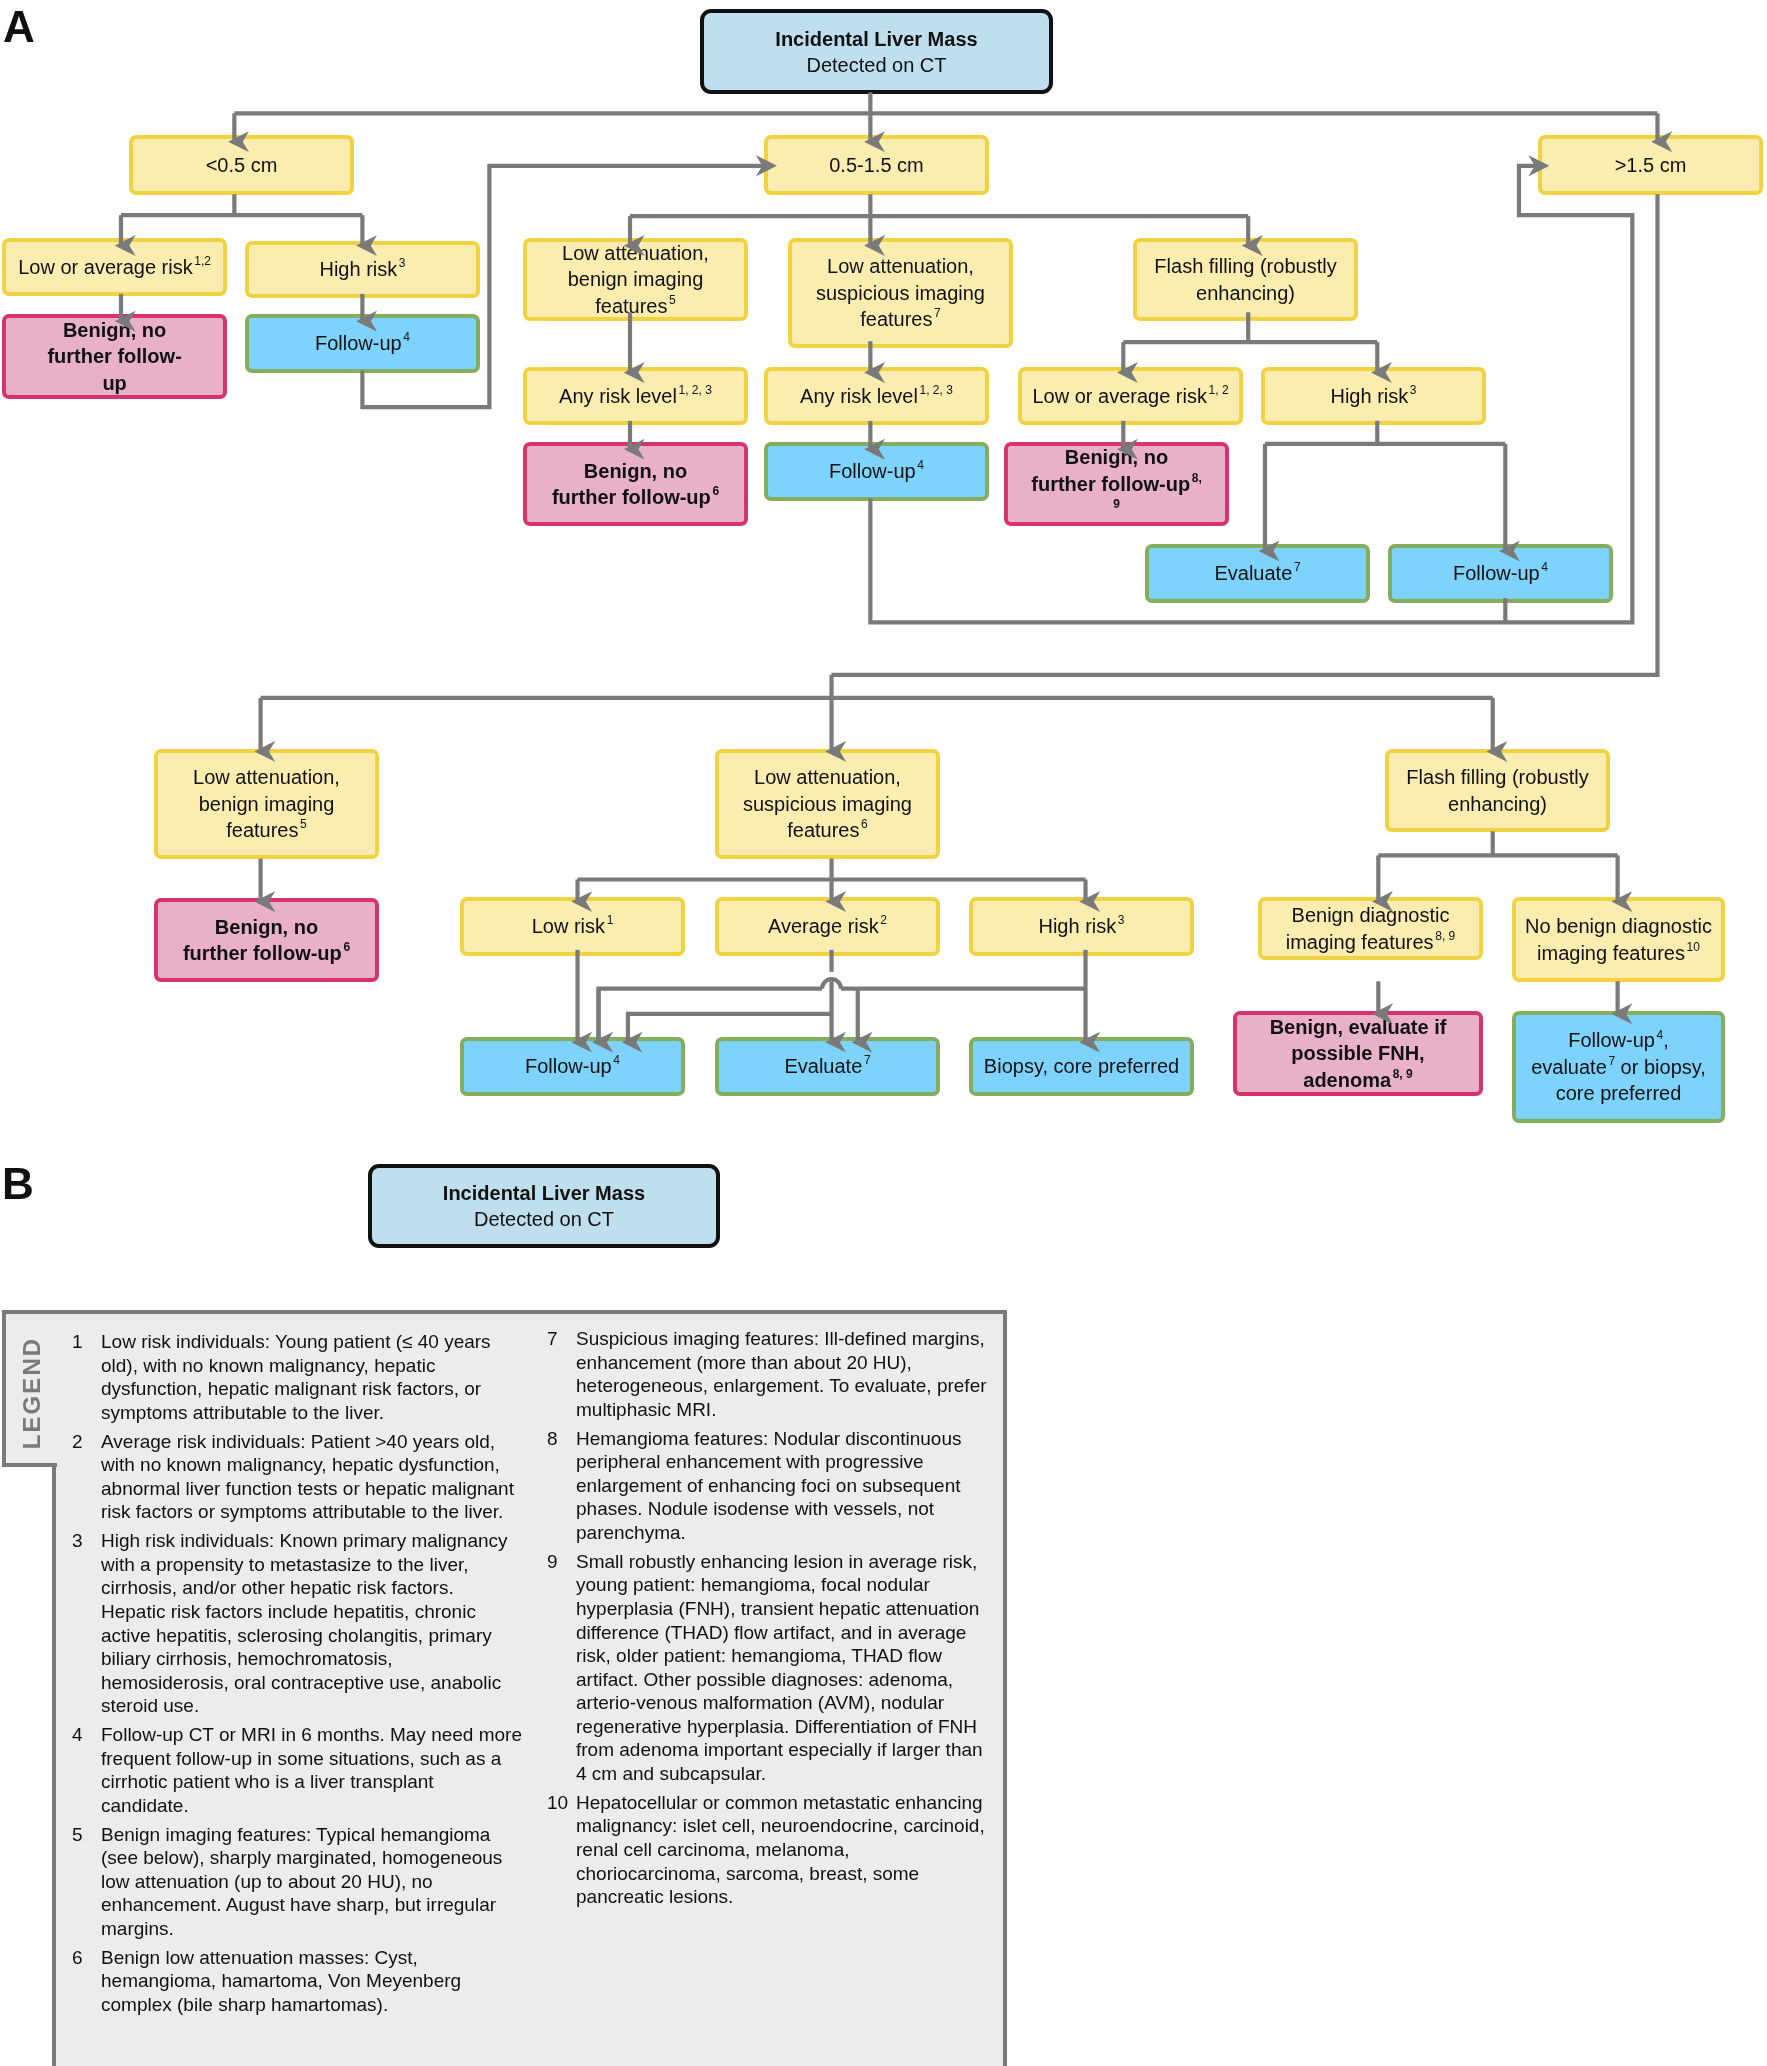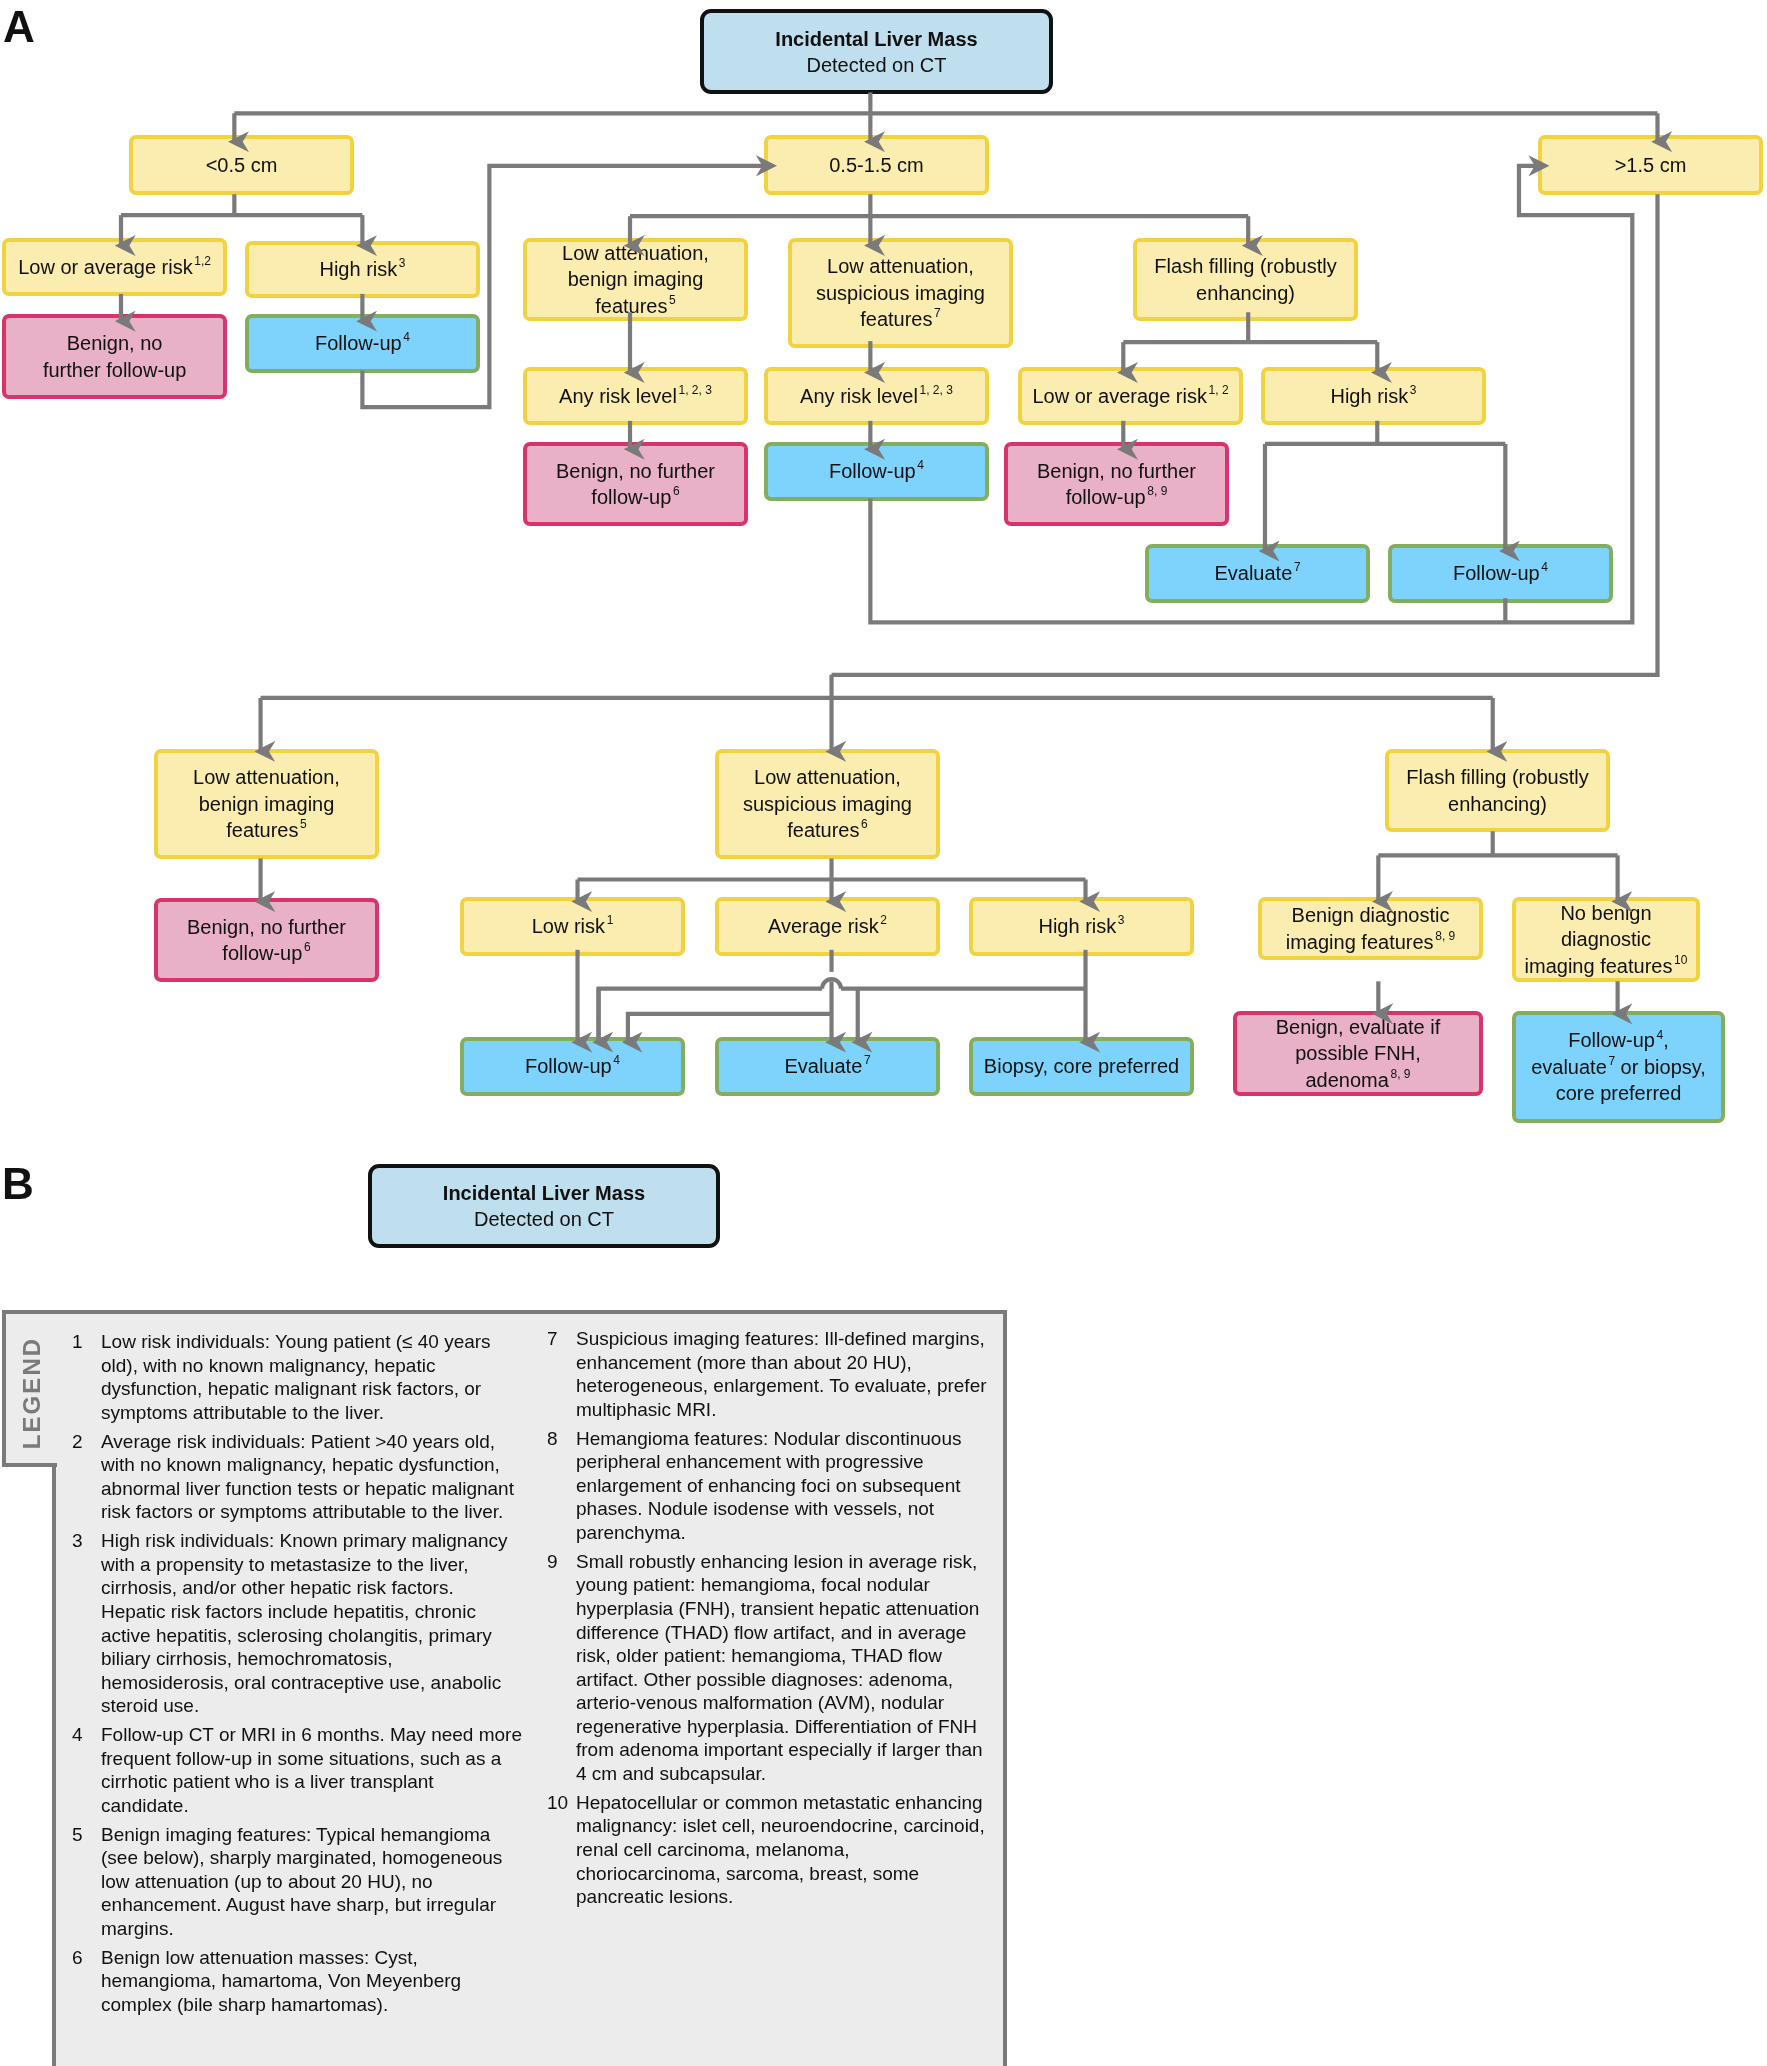--- a/index.html
+++ b/index.html
@@ -7,21 +7,21 @@
          font-family: "Liberation Sans", "DejaVu Sans", sans-serif; color: #111; }
   svg#wires { position: absolute; left: 0; top: 0; width: 1768px; height: 2066px; z-index: 2; pointer-events: none; }
   .panel-label { position: absolute; font-weight: bold; font-size: 44px; line-height: 1; z-index: 3;
                  font-family: "Liberation Sans", sans-serif; }
   .node { position: absolute; box-sizing: border-box; display: flex; align-items: center; justify-content: center;
           text-align: center; font-size: 20px; line-height: 1.32; padding: 3.1px 7.3px; border-radius: 7px; z-index: 1; }
   .node sup { font-size: 0.6em; line-height: 0; position: relative; top: -0.1em; margin-left: 1.6px; }
   .start { background: #bfdfee; border: 4.7px solid #111; border-radius: 11px; font-size: 20px; }
   .start .line1 { font-weight: bold; }
   .decision { background: #fbedb0; border: 4.2px solid #f1d341; }
-  .benign { background: #e8b1c7; border: 4.2px solid #d7336c; }
+  .benign { background: #e8b1c7; border: 4.2px solid #d7336c; font-weight: bold; }
   .action { background: #7dd3fc; border: 4.2px solid #85ad5e; }
   .legend { position: absolute; left: 52px; top: 1310px; width: 955px; height: 756px; box-sizing: border-box;
             background: #ececec; border: 4.2px solid #7a7a7a; border-bottom: none; z-index: 1; }
   .legend-tab { position: absolute; left: 2.1px; top: 1310px; width: 55px; height: 157px; box-sizing: border-box;
                 background: #ececec; border: 4.2px solid #7a7a7a; border-right: none; z-index: 2; }
   .legend-tab-title { position: absolute; left: 4.2px; top: 15.7px; width: 45px; height: 126px; display: flex;
                       align-items: center; justify-content: center; }
   .legend-tab-title span { transform: rotate(-90deg); font-weight: bold; font-size: 24px; letter-spacing: 2.1px; color: #7a7a7a;
                            white-space: nowrap; }
   .legend-col { position: absolute; font-size: 19px; line-height: 23.6px; z-index: 3; }
@@ -197,21 +197,21 @@
   </div>
 <div class="node action" style="left:715px; top:1037px; width:225px; height:59px;">
     <span><span>Evaluate</span><sup>7</sup></span>
   </div>
 <div class="node action" style="left:969px; top:1037px; width:225px; height:59px;">
     <span>Biopsy, core preferred</span>
   </div>
 <div class="node decision" style="left:1258px; top:897px; width:225px; height:63px;">
     <span style="width:178px;"><span>Benign diagnostic imaging features</span><sup>8, 9</sup></span>
   </div>
-<div class="node decision" style="left:1512px; top:897px; width:188px; height:85px;">
+<div class="node decision" style="left:1512px; top:897px; width:213px; height:85px;">
     <span style="width:189px;"><span>No benign diagnostic imaging features</span><sup>10</sup></span>
   </div>
 <div class="node benign" style="left:1233px; top:1011px; width:250px; height:85px;">
     <span style="width:220px;"><span>Benign, evaluate if possible FNH, adenoma</span><sup>8, 9</sup></span>
   </div>
 <div class="node action" style="left:1512px; top:1011px; width:213px; height:112px;">
     <span style="width:184px;"><span>Follow-up</span><sup>4</sup><span>, evaluate</span><sup>7</sup><span> or biopsy, core preferred</span></span>
   </div>
 
 <div class="node start" style="left:368px; top:1164px; width:352px; height:84px; flex-direction:column;">

